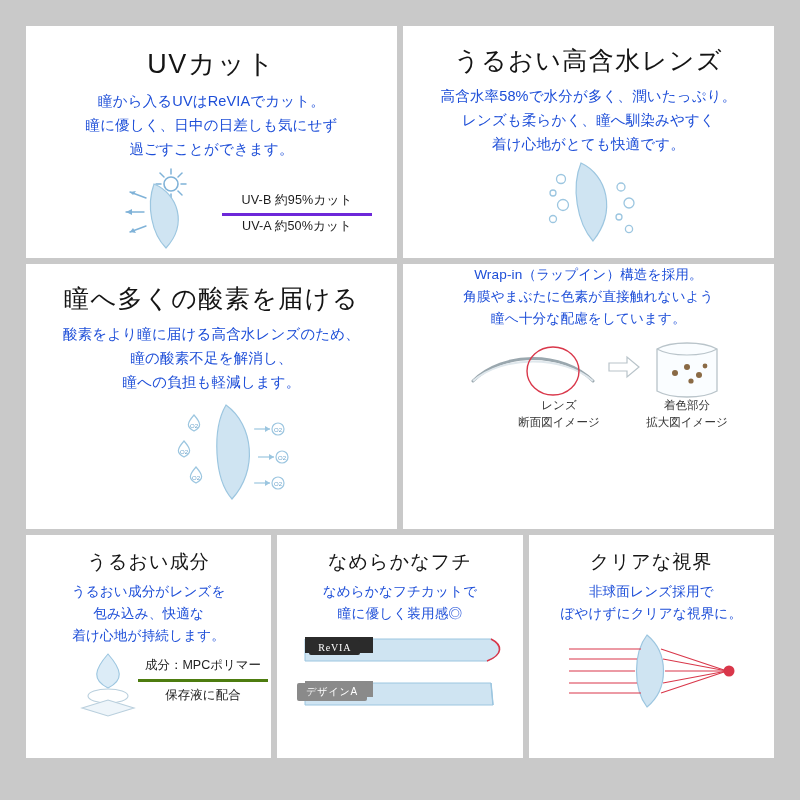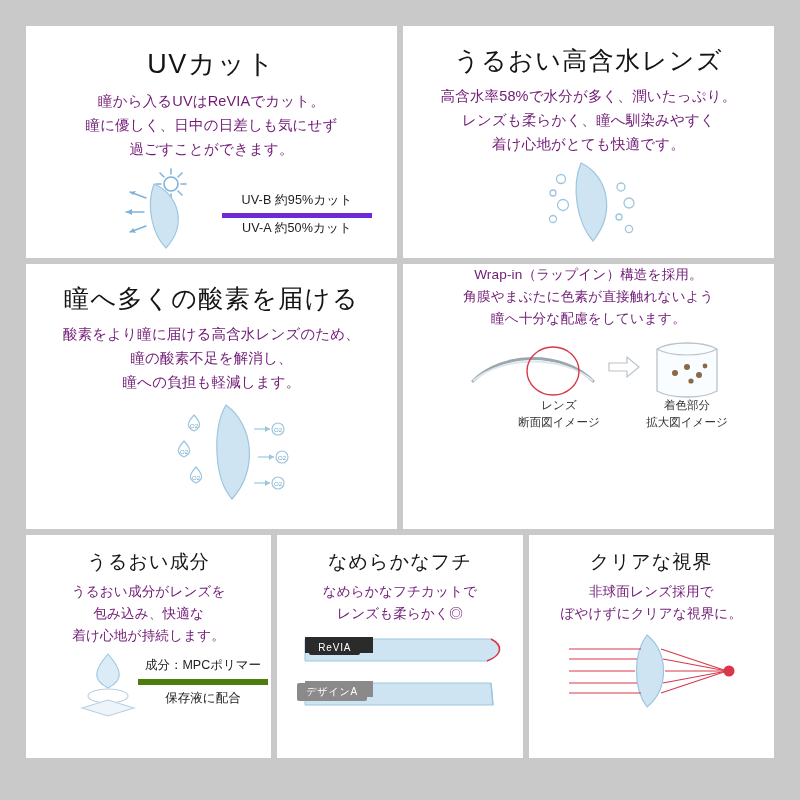--- a/index.html
+++ b/index.html
@@ -58,21 +58,21 @@
     margin: 18px 0 8px 0;
   }
   .t-small {
     font-size: 19px;
     margin: 14px 0 6px 0;
   }
   .card-body {
     text-align: center;
     font-size: 14.5px;
     line-height: 1.65;
-    color: #701a75;
+    color: #1d4ed8;
     letter-spacing: 0.01em;
     padding: 0 14px;
   }
   .card-body.sm {
     font-size: 13.6px;
     line-height: 1.6;
   }
   .art {
     position: relative;
     width: 100%;
@@ -93,21 +93,21 @@
     position: absolute;
     left: 196px;
     top: 28px;
     width: 150px;
   }
   .uv-line {
     font-size: 12.6px;
     color: #1d1d1d;
     letter-spacing: 0.01em;
     padding: 2px 0 4px 0;
-    border-bottom: 5px solid #6d28d9;
+    border-bottom: 3px solid #6d28d9;
     text-align: center;
   }
   .uv-line:last-child { border-bottom: none; }
   .label-pill {
     display: inline-block;
     background: #2b2b2b;
     color: #fff;
     font-size: 10px;
     padding: 2px 9px;
     border-radius: 2px;
@@ -285,44 +285,44 @@
         <div>包み込み、快適な</div>
         <div>着け心地が持続します。</div>
       </div>
       <div class="art" style="height:84px;">
         <svg width="250" height="84" viewBox="0 0 250 84">
           <path d="M82 8 c 14 16, 16 26, 0 34 c -16 -8, -14 -18, 0 -34 z" fill="#dcecf7" stroke="#9cc6e0" stroke-width="1.1"></path>
           <ellipse cx="82" cy="50" rx="20" ry="7" fill="none" stroke="#b9cfdd" stroke-width="1.1"></ellipse>
           <path d="M56 62 l26 -8 l26 8 l-26 8 z" fill="#eef5fa" stroke="#b9cfdd" stroke-width="1.1"></path>
         </svg>
         <div style="position:absolute; left:112px; top:10px; width:130px;">
-          <div class="sub-note" style="border-bottom:6px solid #4d7c0f; padding-bottom:3px; text-align:center;">成分：MPCポリマー</div>
+          <div class="sub-note" style="border-bottom:3px solid #4d7c0f; padding-bottom:3px; text-align:center;">成分：MPCポリマー</div>
           <div class="sub-note" style="padding-top:4px; text-align:center;">保存液に配合</div>
         </div>
       </div>
     </div>
 
     <div class="card">
       <div class="card-title t-small">なめらかなフチ</div>
       <div class="card-body sm">
         <div>なめらかなフチカットで</div>
-        <div>レンズも柔らかく◎</div>
+        <div>瞳に優しく装用感◎</div>
       </div>
       <div class="art" style="height:92px;">
         <svg width="250" height="92" viewBox="0 0 250 92">
 
           <path d="M28 14 L214 14 C 226 20, 226 30, 210 36 L28 36 Z" fill="#cfe4f2" stroke="#9cc6e0" stroke-width="1"></path>
           <path d="M214 14 C 226 20, 226 30, 210 36" fill="none" stroke="#d9374a" stroke-width="1.6"></path>
           <rect x="28" y="12" width="68" height="16" fill="#2b2b2b"></rect>
 
           <path d="M28 58 L214 58 L216 80 L28 80 Z" fill="#cfe4f2" stroke="#9cc6e0" stroke-width="1"></path>
           <path d="M214 58 L216 80" fill="none" stroke="#9cc6e0" stroke-width="1.4"></path>
           <rect x="28" y="56" width="68" height="16" fill="#8a8a8a"></rect>
         </svg>
-        <div style="position:absolute; left:32px; top:12px;">
+        <div style="position:absolute; left:32px; top:12px;font-family:Liberation Serif, serif;">
           <span class="label-pill">ReVIA</span>
         </div>
         <div style="position:absolute; left:20px; top:56px;">
           <span class="label-pill gray">デザインA</span>
         </div>
       </div>
     </div>
 
     <div class="card">
       <div class="card-title t-small">クリアな視界</div>

